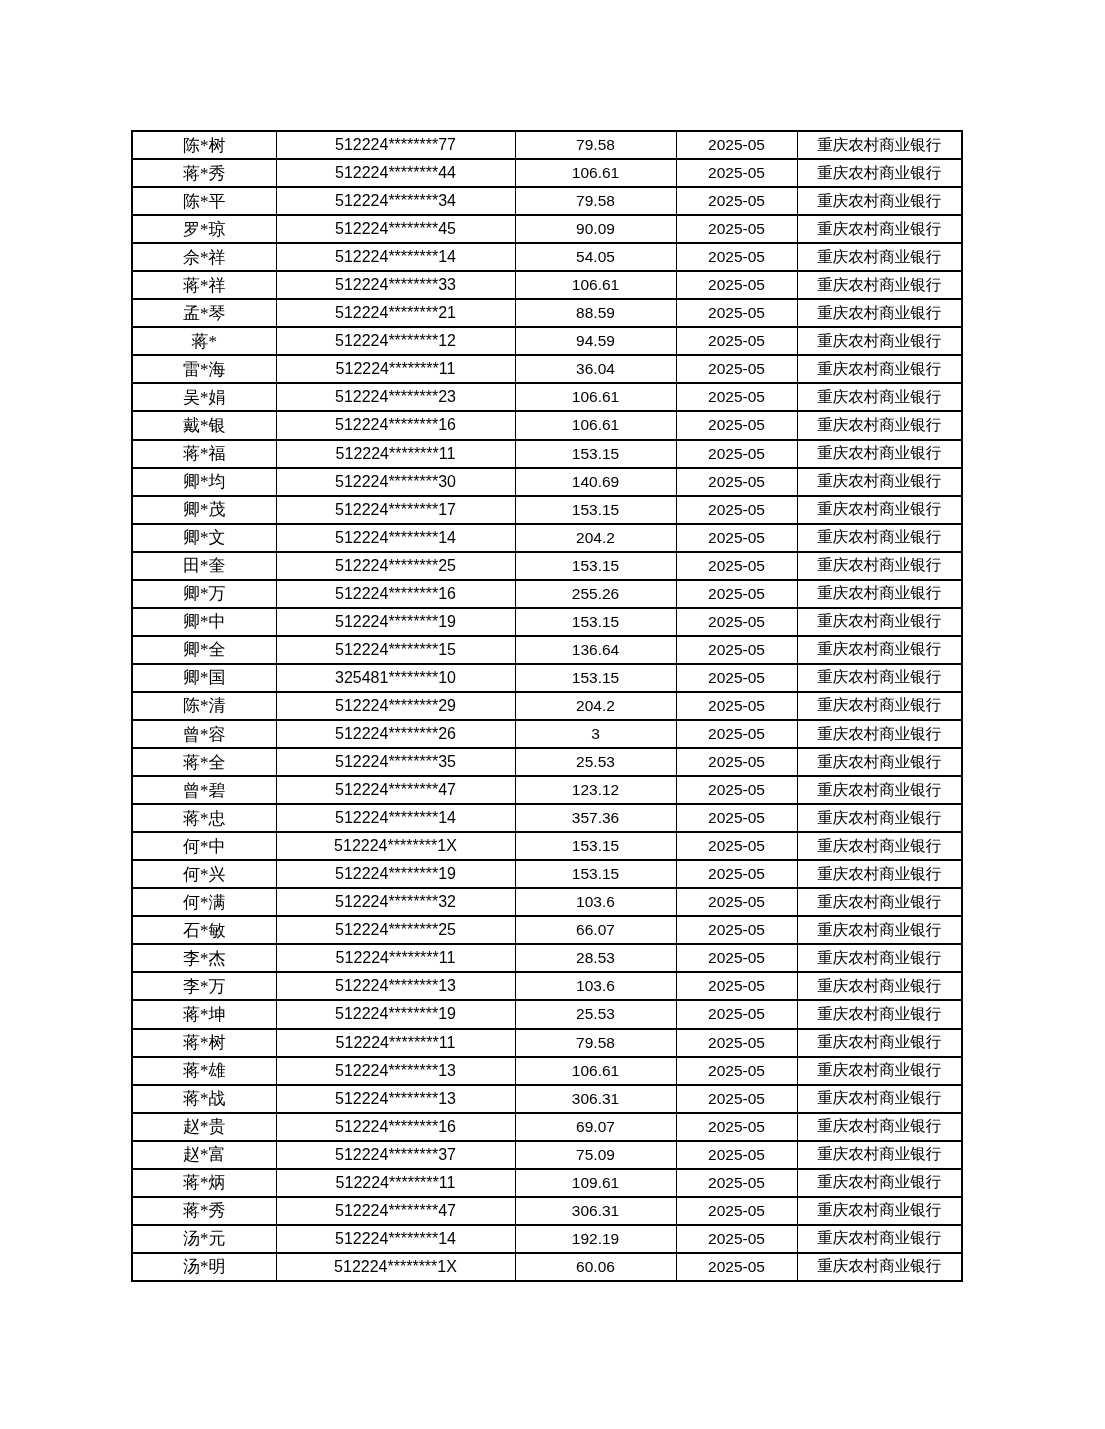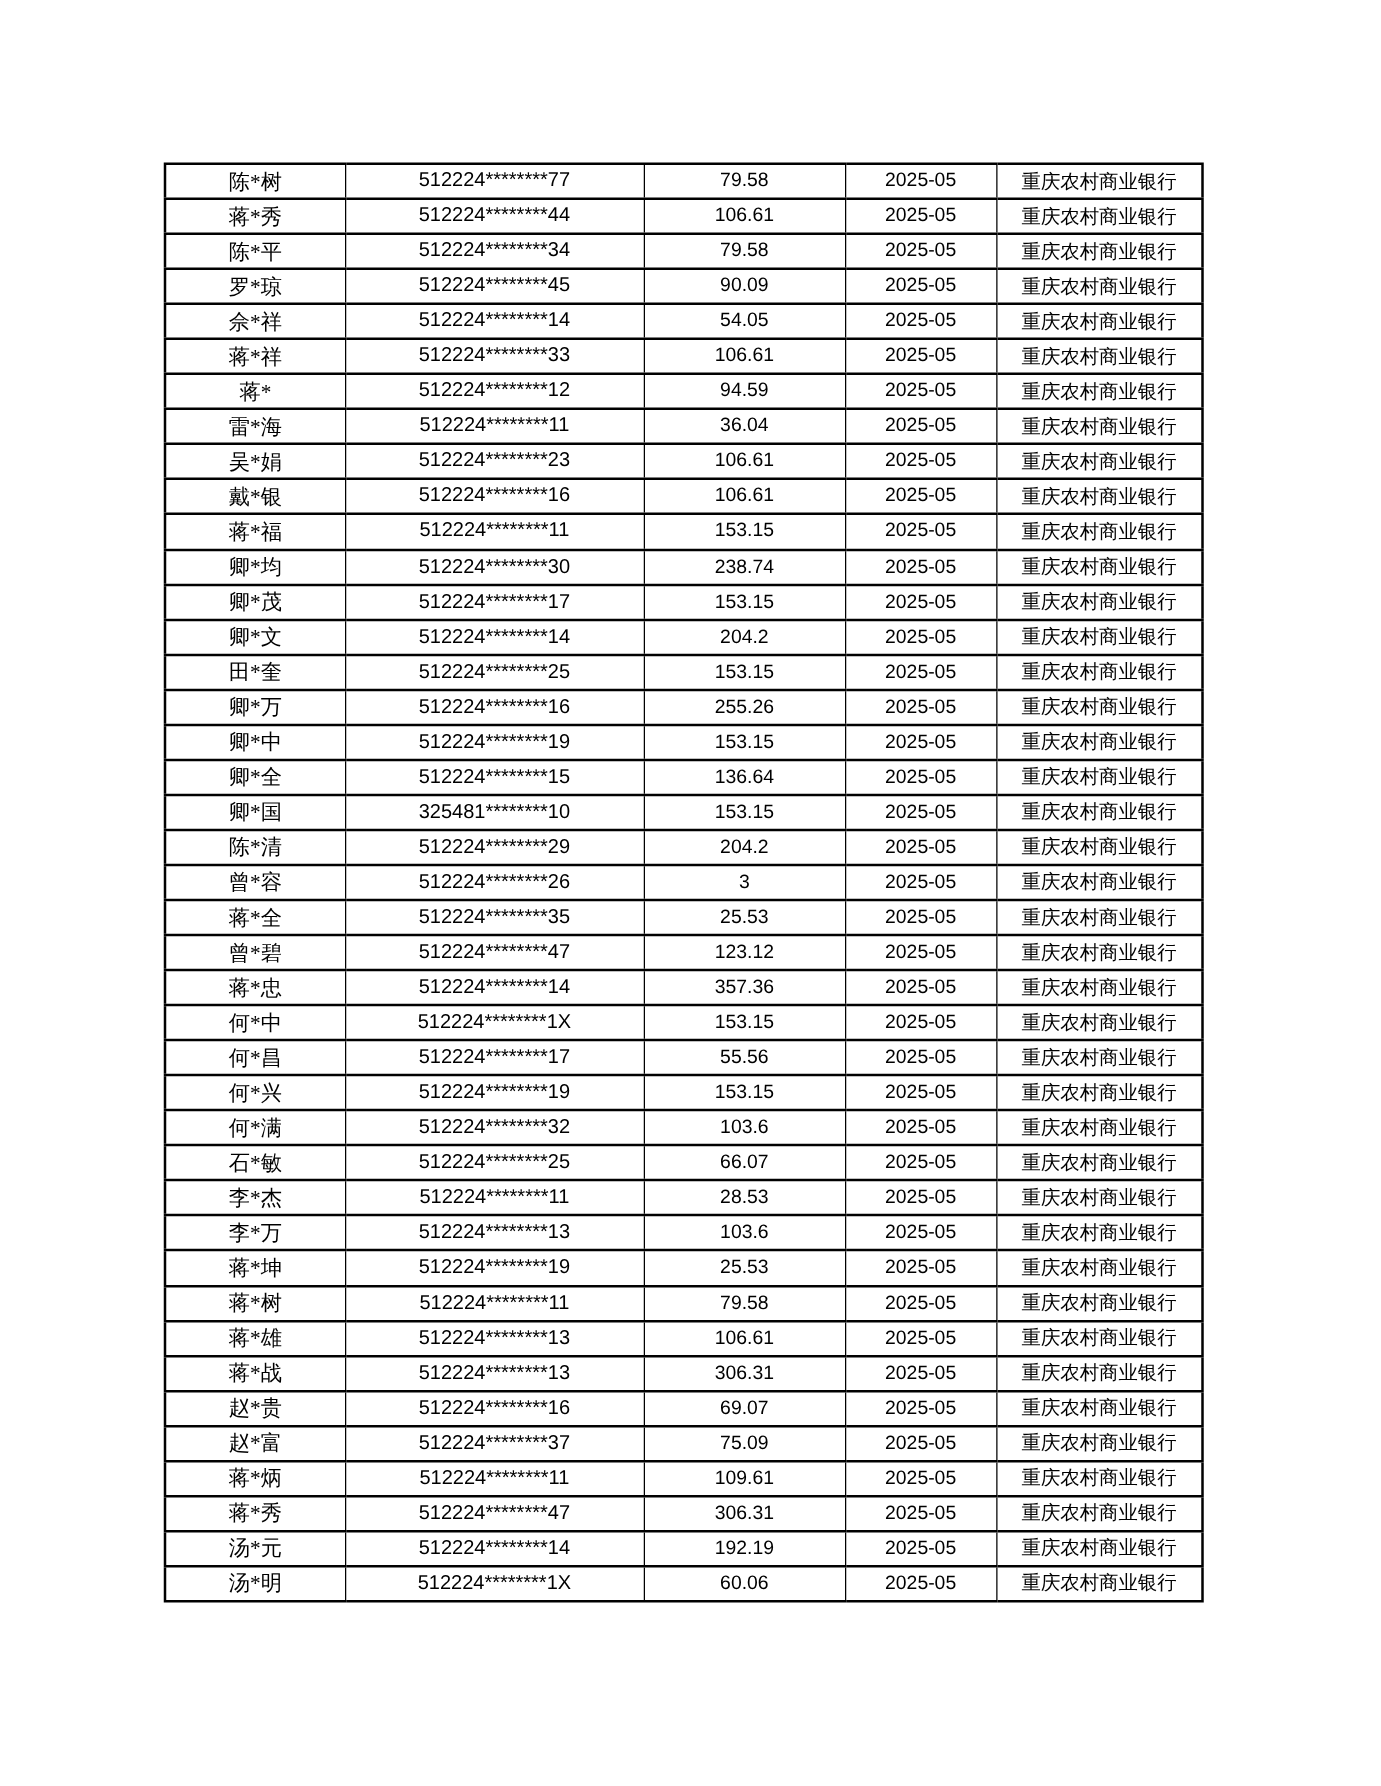--- a/index.html
+++ b/index.html
@@ -109,20 +109,27 @@
           <td class="c-bank">重庆农村商业银行</td>
         </tr>
         <tr>
           <td class="c-name">蒋*祥</td>
           <td class="c-id">512224********33</td>
           <td class="c-amount">106.61</td>
           <td class="c-month">2025-05</td>
           <td class="c-bank">重庆农村商业银行</td>
         </tr>
         <tr>
+          <td class="c-name">孟*琴</td>
+          <td class="c-id">512224********21</td>
+          <td class="c-amount">88.59</td>
+          <td class="c-month">2025-05</td>
+          <td class="c-bank">重庆农村商业银行</td>
+        </tr>
+        <tr>
           <td class="c-name">蒋*</td>
           <td class="c-id">512224********12</td>
           <td class="c-amount">94.59</td>
           <td class="c-month">2025-05</td>
           <td class="c-bank">重庆农村商业银行</td>
         </tr>
         <tr>
           <td class="c-name">雷*海</td>
           <td class="c-id">512224********11</td>
           <td class="c-amount">36.04</td>
@@ -146,21 +153,21 @@
         <tr>
           <td class="c-name">蒋*福</td>
           <td class="c-id">512224********11</td>
           <td class="c-amount">153.15</td>
           <td class="c-month">2025-05</td>
           <td class="c-bank">重庆农村商业银行</td>
         </tr>
         <tr>
           <td class="c-name">卿*均</td>
           <td class="c-id">512224********30</td>
-          <td class="c-amount">238.74</td>
+          <td class="c-amount">140.69</td>
           <td class="c-month">2025-05</td>
           <td class="c-bank">重庆农村商业银行</td>
         </tr>
         <tr>
           <td class="c-name">卿*茂</td>
           <td class="c-id">512224********17</td>
           <td class="c-amount">153.15</td>
           <td class="c-month">2025-05</td>
           <td class="c-bank">重庆农村商业银行</td>
         </tr>
@@ -238,27 +245,20 @@
           <td class="c-name">蒋*忠</td>
           <td class="c-id">512224********14</td>
           <td class="c-amount">357.36</td>
           <td class="c-month">2025-05</td>
           <td class="c-bank">重庆农村商业银行</td>
         </tr>
         <tr>
           <td class="c-name">何*中</td>
           <td class="c-id">512224********1X</td>
           <td class="c-amount">153.15</td>
-          <td class="c-month">2025-05</td>
-          <td class="c-bank">重庆农村商业银行</td>
-        </tr>
-        <tr>
-          <td class="c-name">何*昌</td>
-          <td class="c-id">512224********17</td>
-          <td class="c-amount">55.56</td>
           <td class="c-month">2025-05</td>
           <td class="c-bank">重庆农村商业银行</td>
         </tr>
         <tr>
           <td class="c-name">何*兴</td>
           <td class="c-id">512224********19</td>
           <td class="c-amount">153.15</td>
           <td class="c-month">2025-05</td>
           <td class="c-bank">重庆农村商业银行</td>
         </tr>

